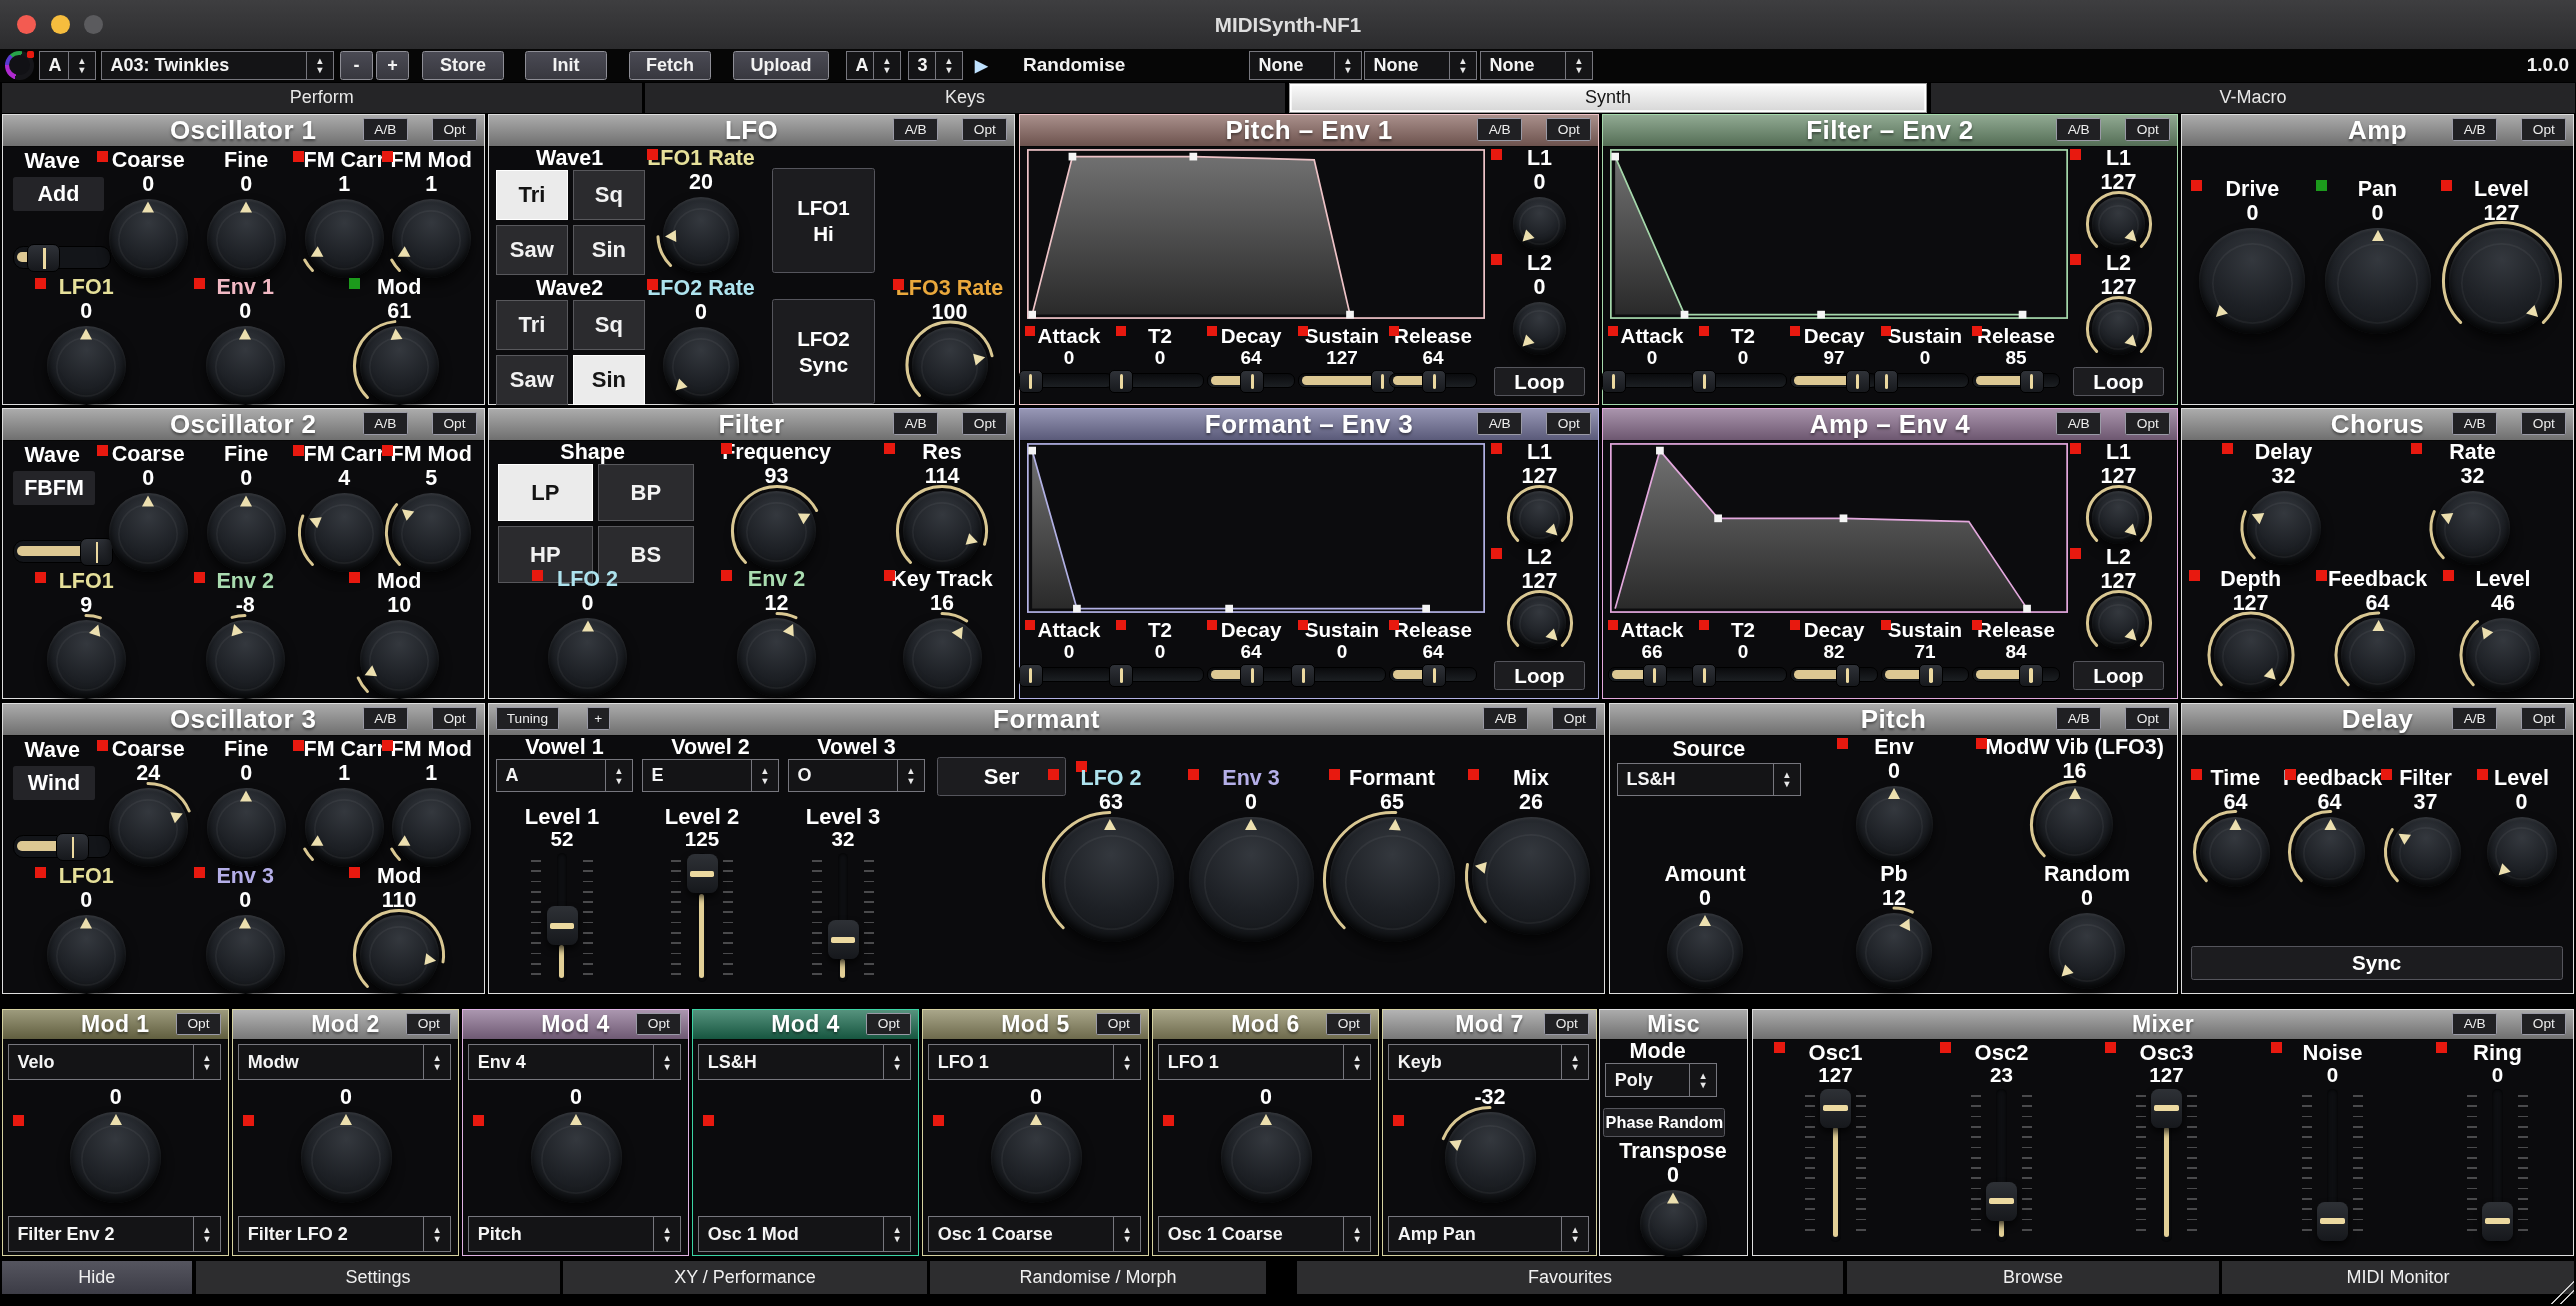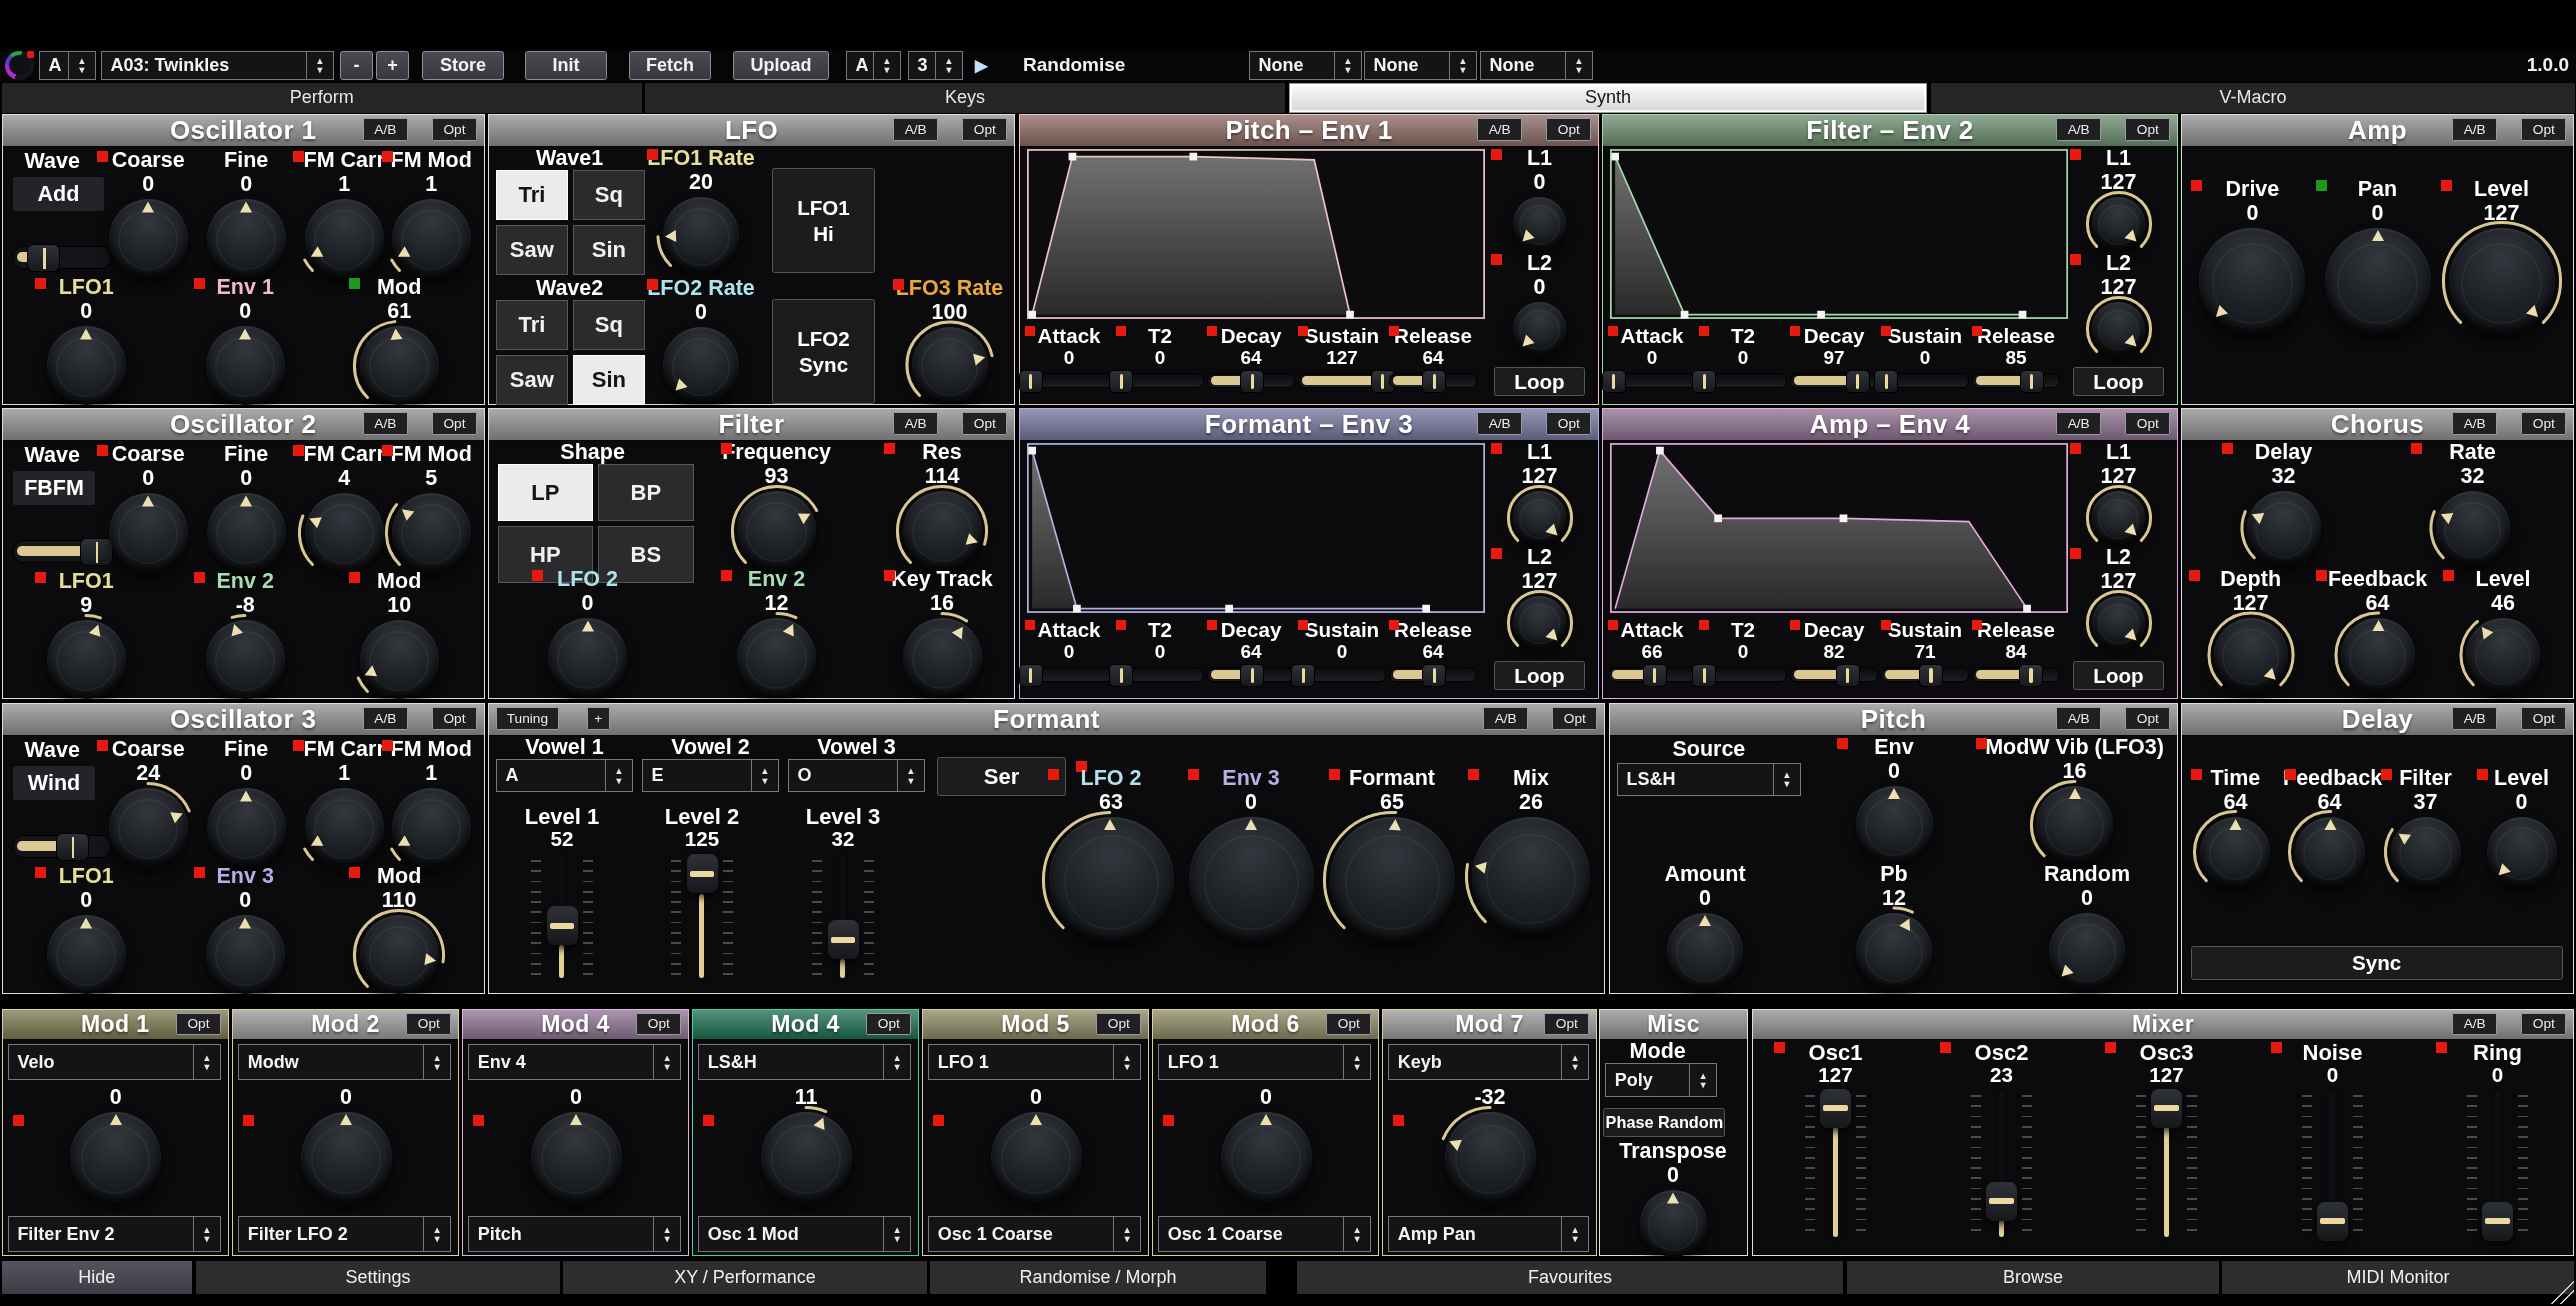--- a/index.html
+++ b/index.html
@@ -109,20 +109,26 @@
     display:flex;align-items:center;justify-content:center;}
   .bbtn.active{background:linear-gradient(#55555f,#3c3c46);}
   .grip{position:absolute;right:1.7px;bottom:1.7px;width:24px;height:24px;
     background:linear-gradient(135deg,transparent 0 52%,#c9c9c9 52% 56%,transparent 56% 70%,#c9c9c9 70% 74%,transparent 74%);}
 </style>
 </head>
 <body>
 
 <div id="app">
 
+  <div class="titlebar">
+    <span class="tl" style="left:17px;background:#f35b51"></span>
+    <span class="tl" style="left:51px;background:#f6bd3e"></span>
+    <span class="tl" style="left:84px;background:#5b5b5e"></span>
+    <span class="wtitle">MIDISynth-NF1</span>
+  </div>
 
   <div class="presetbar">
     <span class="logo" style="left:5.1px;top:1.7px;width:29px;height:29px;position:absolute">
         <span class="dot"></span>
       </span>
     <div class="combo" style="left:39px;top:1.7px;width:57px;height:29px">
         <span class="ctxt">A</span>
     <span class="cstep">
           <i>▲</i>
           <i>▼</i>
@@ -1432,29 +1438,20 @@
       </div>
       <div class="pbody">
         <div class="combo" style="left:5.1px;top:5.1px;width:213px;height:36px">
           <span class="ctxt">LS&amp;H</span>
     <span class="cstep">
             <i>▲</i>
             <i>▼</i>
           </span>
         </div>
         <div class="ledsq" style="left: 10.3px; top: 76px; background: rgb(232, 25, 15);"></div>
-        <div class="kb" style="left:51px;top:46px;width:124px">
-          <div class="kval">11</div>
-          <div class="dial" style="width:91px;height:91px">
-    <svg class="arcsvg" width="108" height="108" viewBox="0 0 126 126">
-              <circle class="arcc" cx="63" cy="63" r="59" pathLength="360" stroke-dasharray="23.203125 336.796875" transform="rotate(-90 63 63)"></circle>
-            </svg>
-    <span class="ptr" style="transform:translate(-50%,-100%) rotate(23.203125deg) translateY(-33px)"></span>
-          </div>
-        </div>
         <div class="combo" style="left:5.1px;top:177px;width:213px;height:36px">
           <span class="ctxt">Osc 1 Mod</span>
     <span class="cstep">
             <i>▲</i>
             <i>▼</i>
           </span>
         </div>
       </div>
     </section>
     <section class="panel mod" style="left:922px;top:1009px;width:227px;height:247px;--bd:#d5d1a0">

